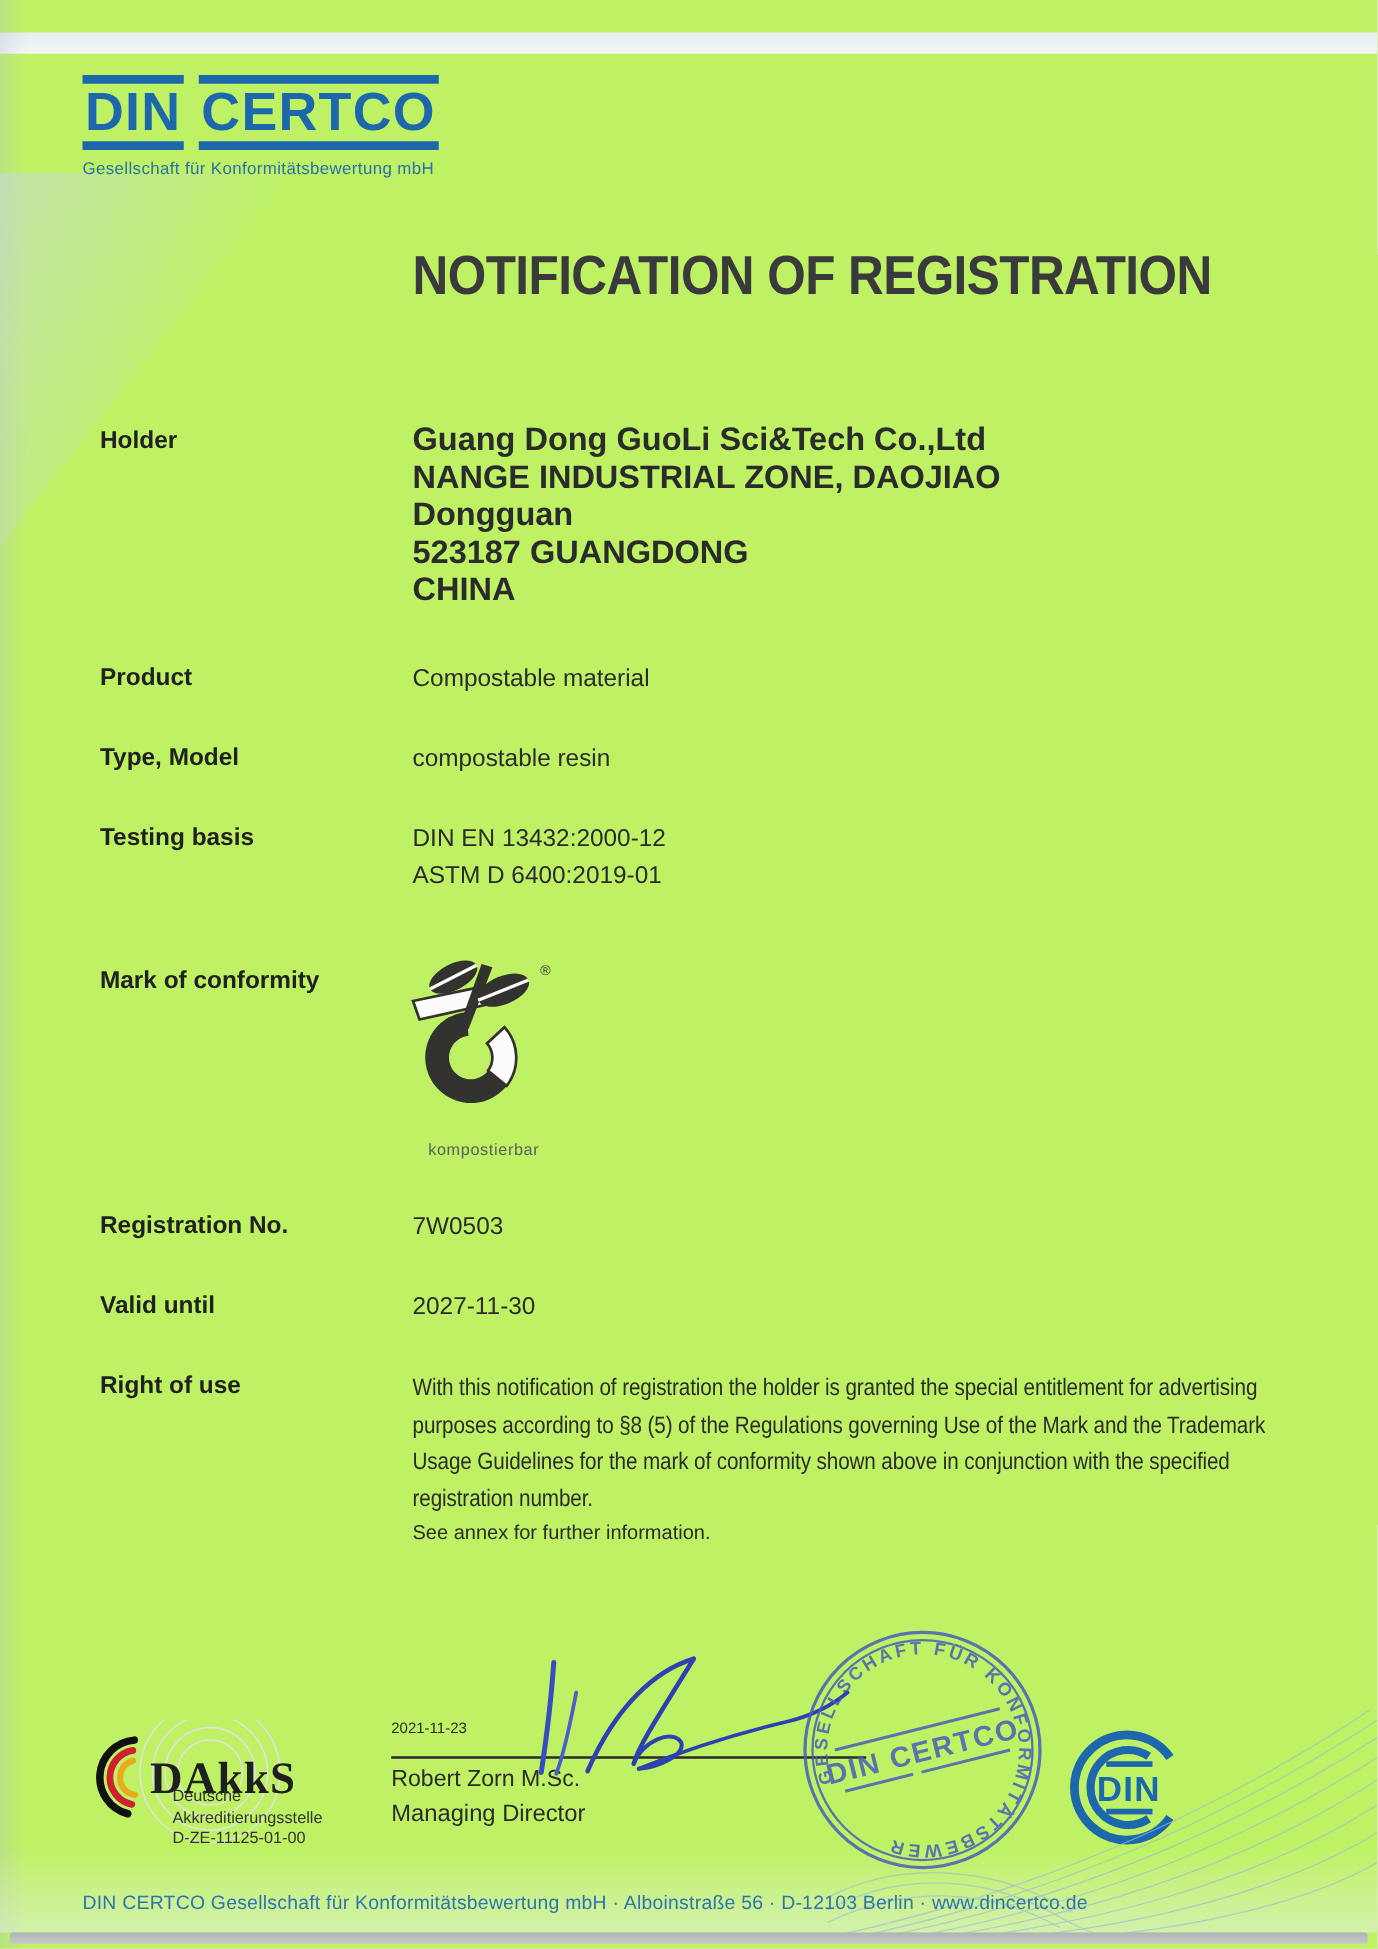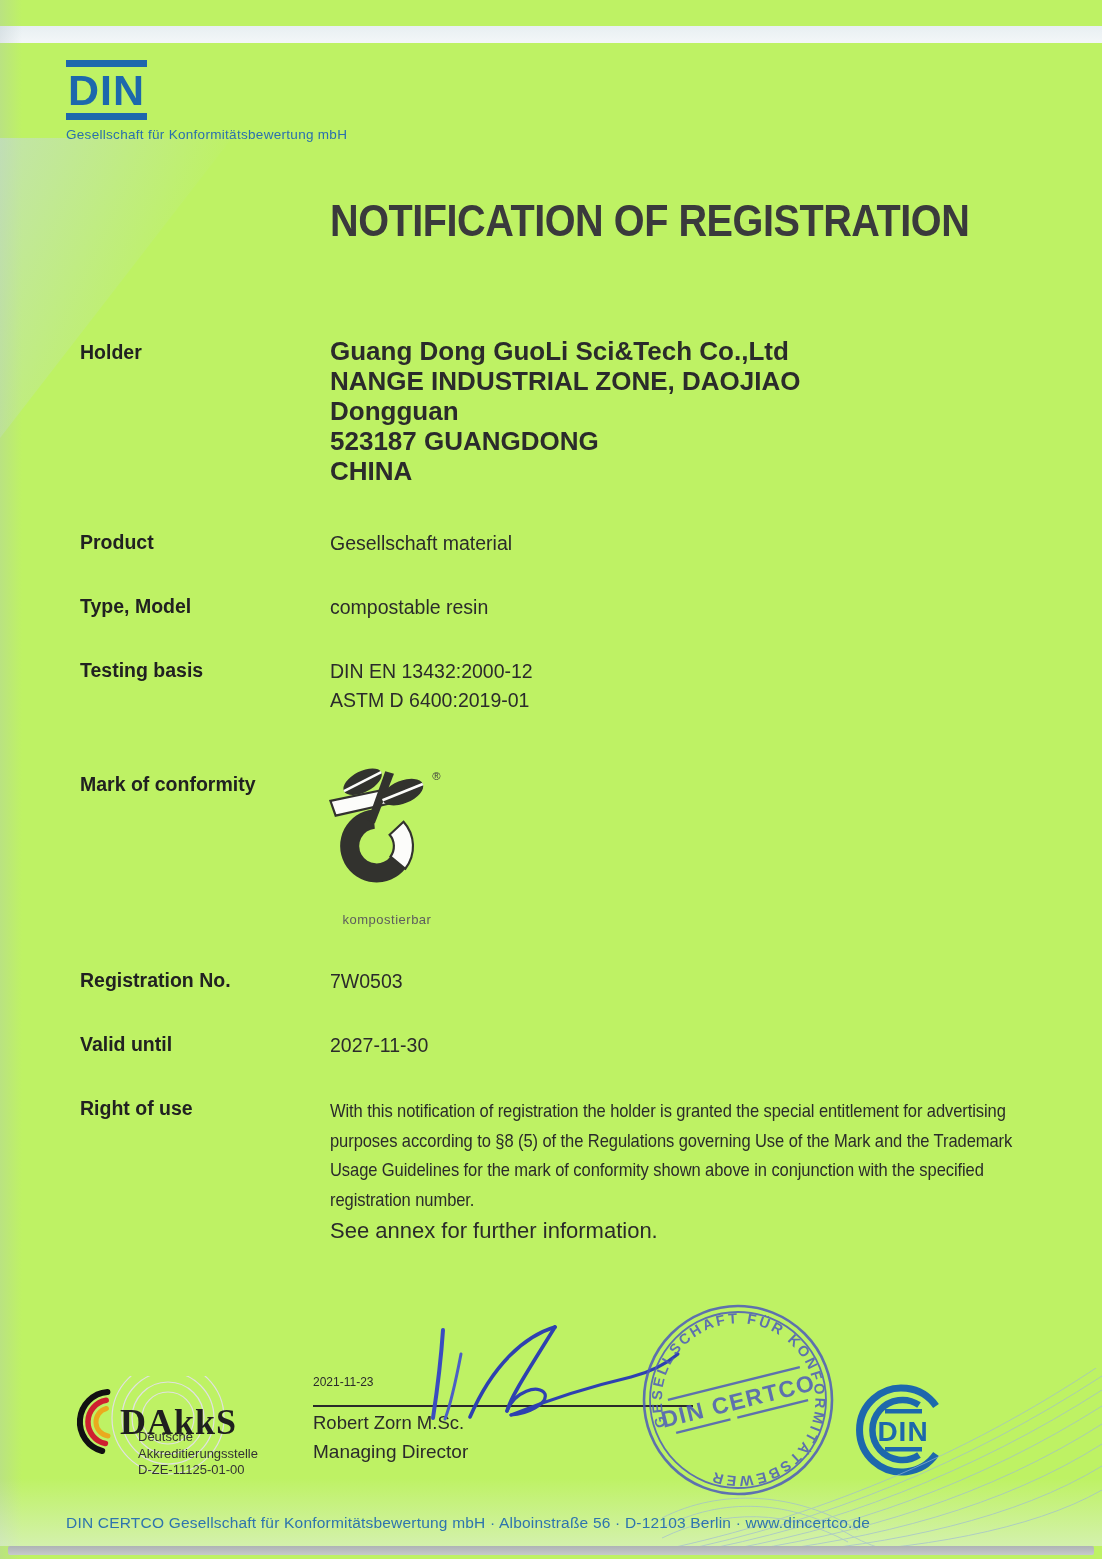--- a/index.html
+++ b/index.html
@@ -66,37 +66,38 @@
 <div class="page">
 
   <div class="top-strip"></div>
   <div class="left-shade"></div>
   <div class="diag-swoosh"></div>
   <div class="bottom-tint"></div>
 
   <div class="logo">
     <div class="logo-words">
       <div class="logo-word">DIN</div>
+      <div class="logo-word">CERTCO</div>
     </div>
     <div class="logo-tagline">Gesellschaft für Konformitätsbewertung mbH</div>
   </div>
 
   <div class="doc-title">NOTIFICATION OF REGISTRATION</div>
 
   <div class="lbl" style="top:341px">Holder</div>
   <div class="val val-bold" style="top:336px">
     <div>Guang Dong GuoLi Sci&amp;Tech Co.,Ltd</div>
     <div>NANGE INDUSTRIAL ZONE, DAOJIAO</div>
     <div>Dongguan</div>
     <div>523187 GUANGDONG</div>
     <div>CHINA</div>
   </div>
 
   <div class="lbl" style="top:531px">Product</div>
-  <div class="val" style="top:532px">Gesellschaft material</div>
+  <div class="val" style="top:532px">Compostable material</div>
 
   <div class="lbl" style="top:595px">Type, Model</div>
   <div class="val" style="top:596px">compostable resin</div>
 
   <div class="lbl" style="top:659px">Testing basis</div>
   <div class="val val-lines" style="top:657px">
     <div>DIN EN 13432:2000-12</div>
     <div>ASTM D 6400:2019-01</div>
   </div>
 
@@ -127,21 +128,21 @@
   <div class="mark-caption">kompostierbar</div>
 
   <div class="lbl" style="top:969px">Registration No.</div>
   <div class="val" style="top:970px">7W0503</div>
 
   <div class="lbl" style="top:1033px">Valid until</div>
   <div class="val" style="top:1034px">2027-11-30</div>
 
   <div class="lbl" style="top:1097px">Right of use</div>
   <div class="val para" style="top:1096px">With this notification of registration the holder is granted the special entitlement for advertising purposes according to §8 (5) of the Regulations governing Use of the Mark and the Trademark Usage Guidelines for the mark of conformity shown above in conjunction with the specified registration number.</div>
-  <div class="val" style="top:1218px;font-size:22px">See annex for further information.</div>
+  <div class="val" style="top:1218px;font-size:16px">See annex for further information.</div>
 
   <div class="sig-date">2021-11-23</div>
   <div class="sig-line"></div>
   <div class="sig-name">Robert Zorn M.Sc.</div>
   <div class="sig-role">Managing Director</div>
 
   <svg class="sig-svg" width="270" height="100" viewBox="0 0 270 100">
     <g fill="none" stroke-linecap="round">
       <path d="M28,8 C26,38 21,76 18,96" stroke="#3a4cc0" stroke-width="4"></path>
       <path d="M46,32 C41,58 35,84 30,97" stroke="#4b5fc6" stroke-width="3"></path>

